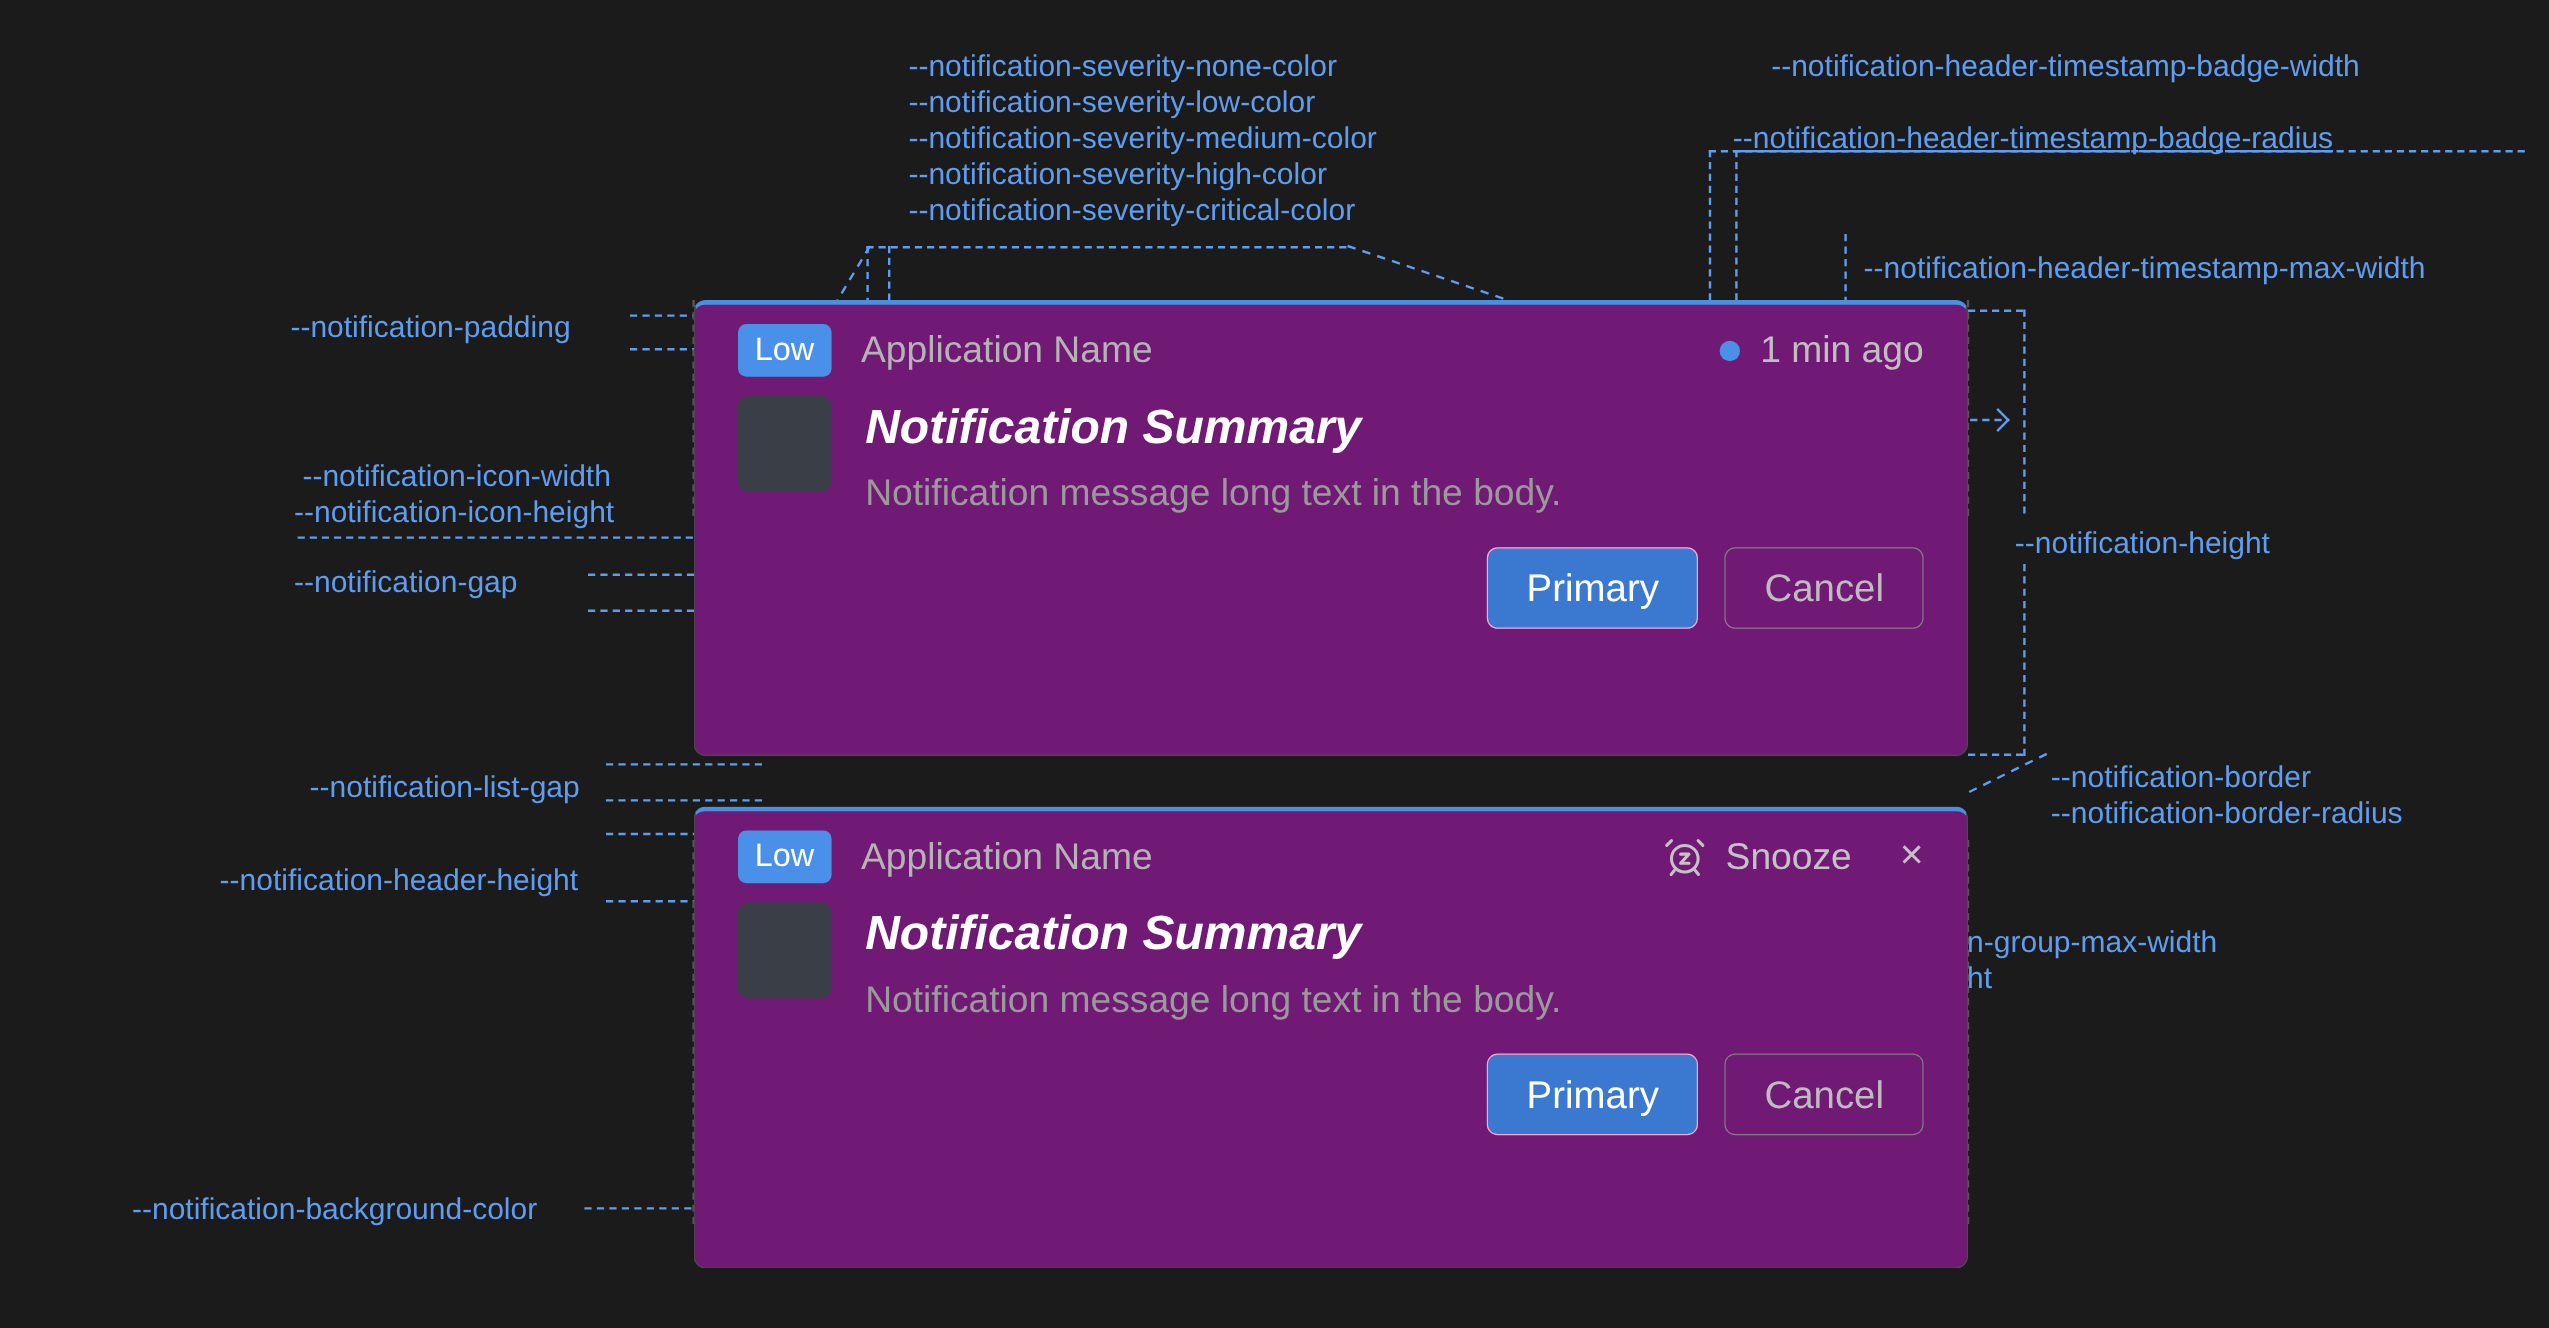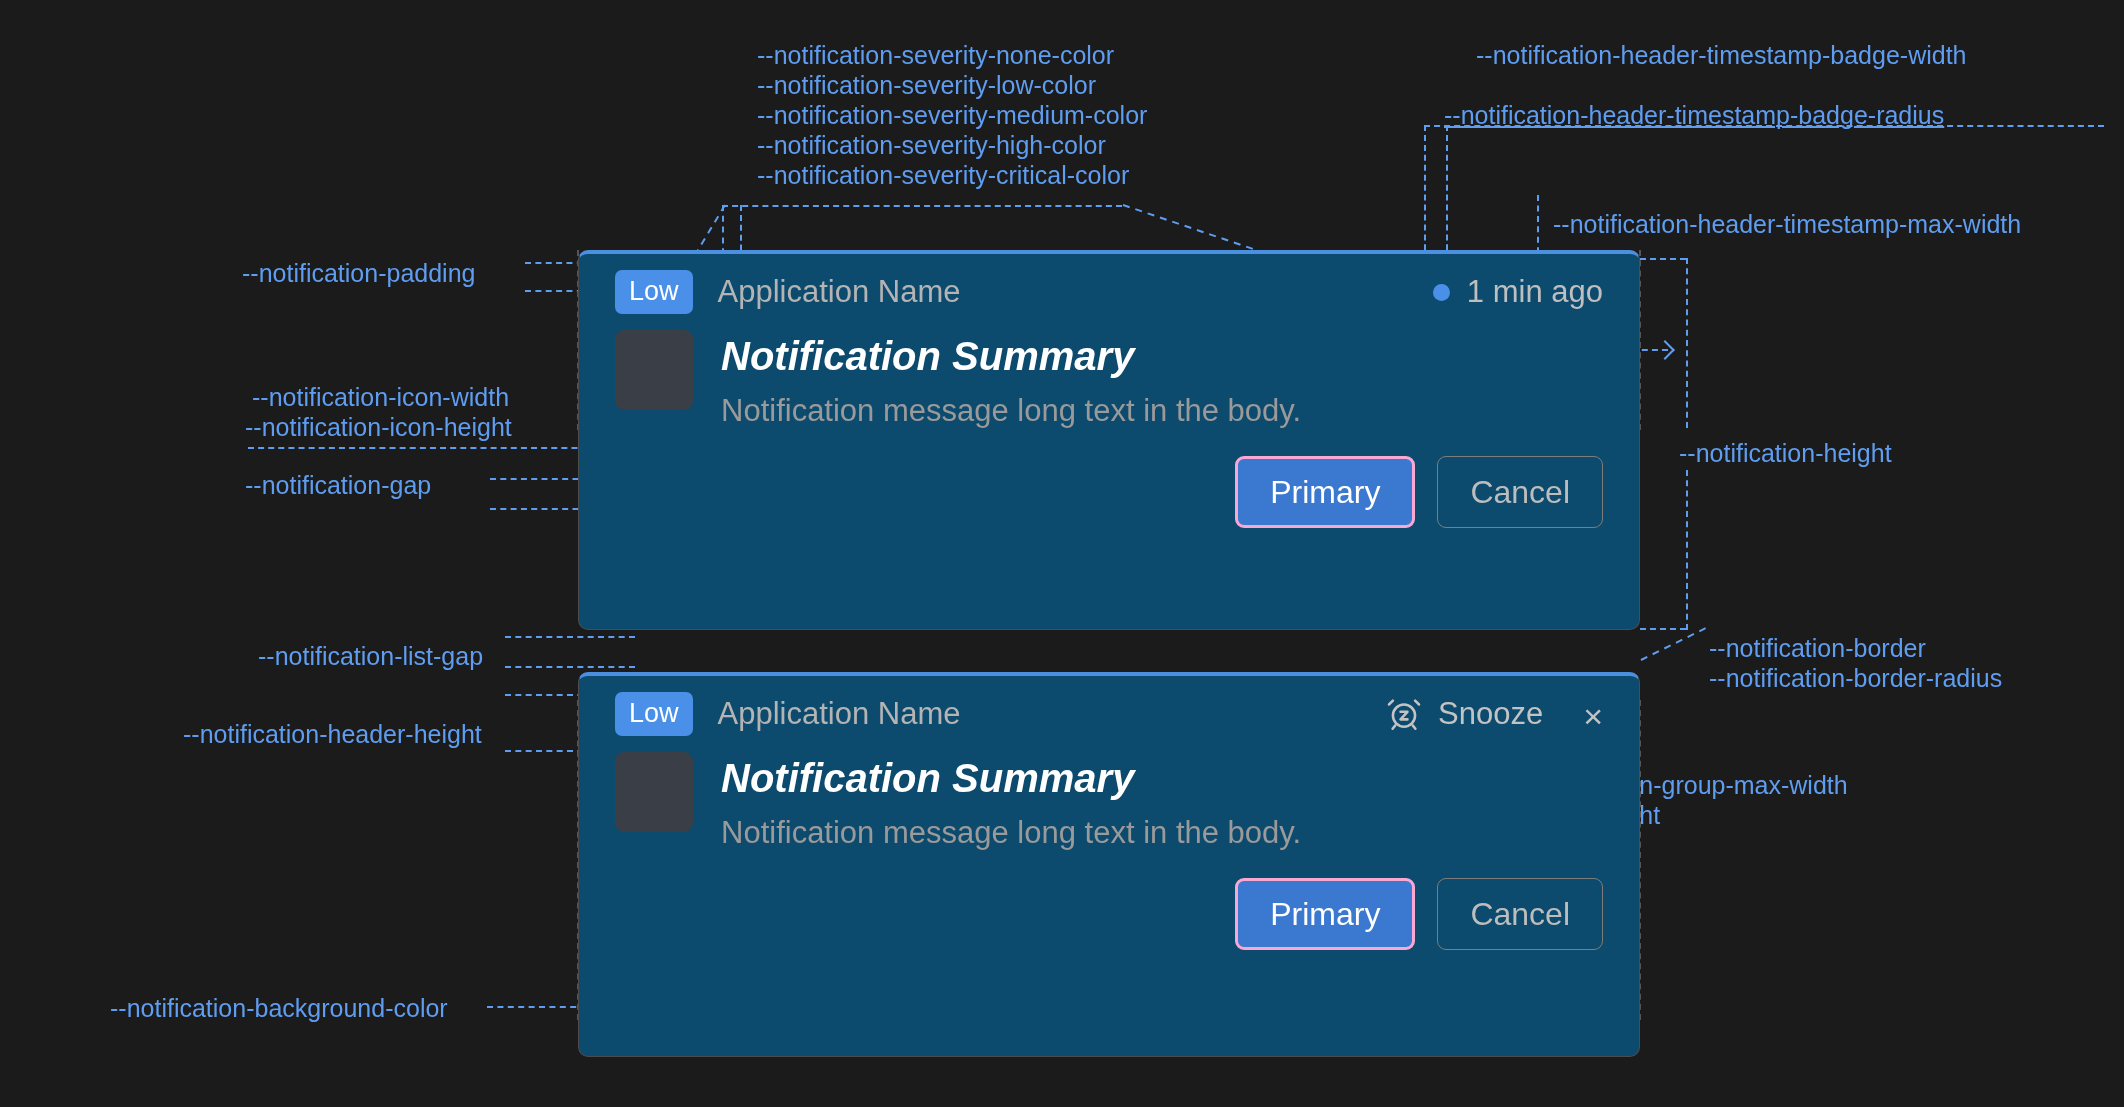--- a/index.html
+++ b/index.html
@@ -28,21 +28,21 @@
   .gl.vb { border-left: 2px dashed #5f9df0; width: 0; }
   .dot { position: absolute; width: 11px; height: 11px; border-radius: 50%; background: #4a90e8; }
 
   
   .arw { position: absolute; width: 14px; height: 14px;
          border-left: 2px solid #5f9df0; border-bottom: 2px solid #5f9df0; }
 
   
   .card {
     position: absolute;
-    background: #0c4a6e;
+    background: #701a75;
     border: 1px solid #4c4c4c;
     border-top: 4px solid #4a8fe0;
     border-radius: 10px;
     overflow: hidden;
   }
   .card-header {
     display: flex; align-items: center;
     height: 76px;
     padding: 0 36px;
   }
@@ -60,21 +60,21 @@
     margin-left: 25px;
     white-space: nowrap;
   }
   .header-spacer { flex: 1 1 auto; }
   .timestamp {
     display: flex; align-items: center; gap: 17px;
     color: #bfbfbf; font-size: 31px; white-space: nowrap;
   }
   .ts-dot { width: 17px; height: 17px; border-radius: 50%; background: #4a90e8; }
 
-  .hdr-btns { display: flex; align-items: flex-end; gap: 40px; }
+  .hdr-btns { display: flex; align-items: flex-start; gap: 40px; }
   .snooze {
     display: flex; align-items: center; gap: 15px;
     color: #c3c3c3; font-size: 31px; white-space: nowrap;
   }
   .close-x { color: #c3c3c3; font-size: 34px; line-height: 34px; }
 
   .card-body {
     display: flex;
     padding: 0 36px;
     gap: 28px;
@@ -87,21 +87,21 @@
   }
   .body-content { display: flex; flex-direction: column; gap: 12px; padding-top: 2px; }
   .n-title { color: #ffffff; font-size: 40px; font-weight: bold; line-height: 48px; white-space: nowrap; font-style: italic; }
   .n-msg { color: #9a9a9a; font-size: 31px; line-height: 38px; white-space: nowrap; }
 
   .card-footer {
     display: flex; justify-content: flex-end; gap: 22px;
     padding: 26px 36px 30px 36px;
   }
   .btn { font-size: 32px; border-radius: 9px; padding: 14px 32px; line-height: 38px; white-space: nowrap; }
-  .btn-primary { background: #3a79cf; color: #ffffff; border: 3px solid #f9a8d4; }
+  .btn-primary { background: #3a79cf; color: #ffffff; border: 1px solid #f9a8d4; }
   .btn-cancel { background: transparent; color: #bdbdbd; border: 1px solid #7d7d7d; }
 </style>
 </head>
 <body>
 
 <div id="stage">
 
   <div class="anno" style="left:757px; top:40px;">--notification-severity-none-color</div>
   <div class="anno" style="left:757px; top:70px;">--notification-severity-low-color</div>
   <div class="anno" style="left:757px; top:100px;">--notification-severity-medium-color</div>

